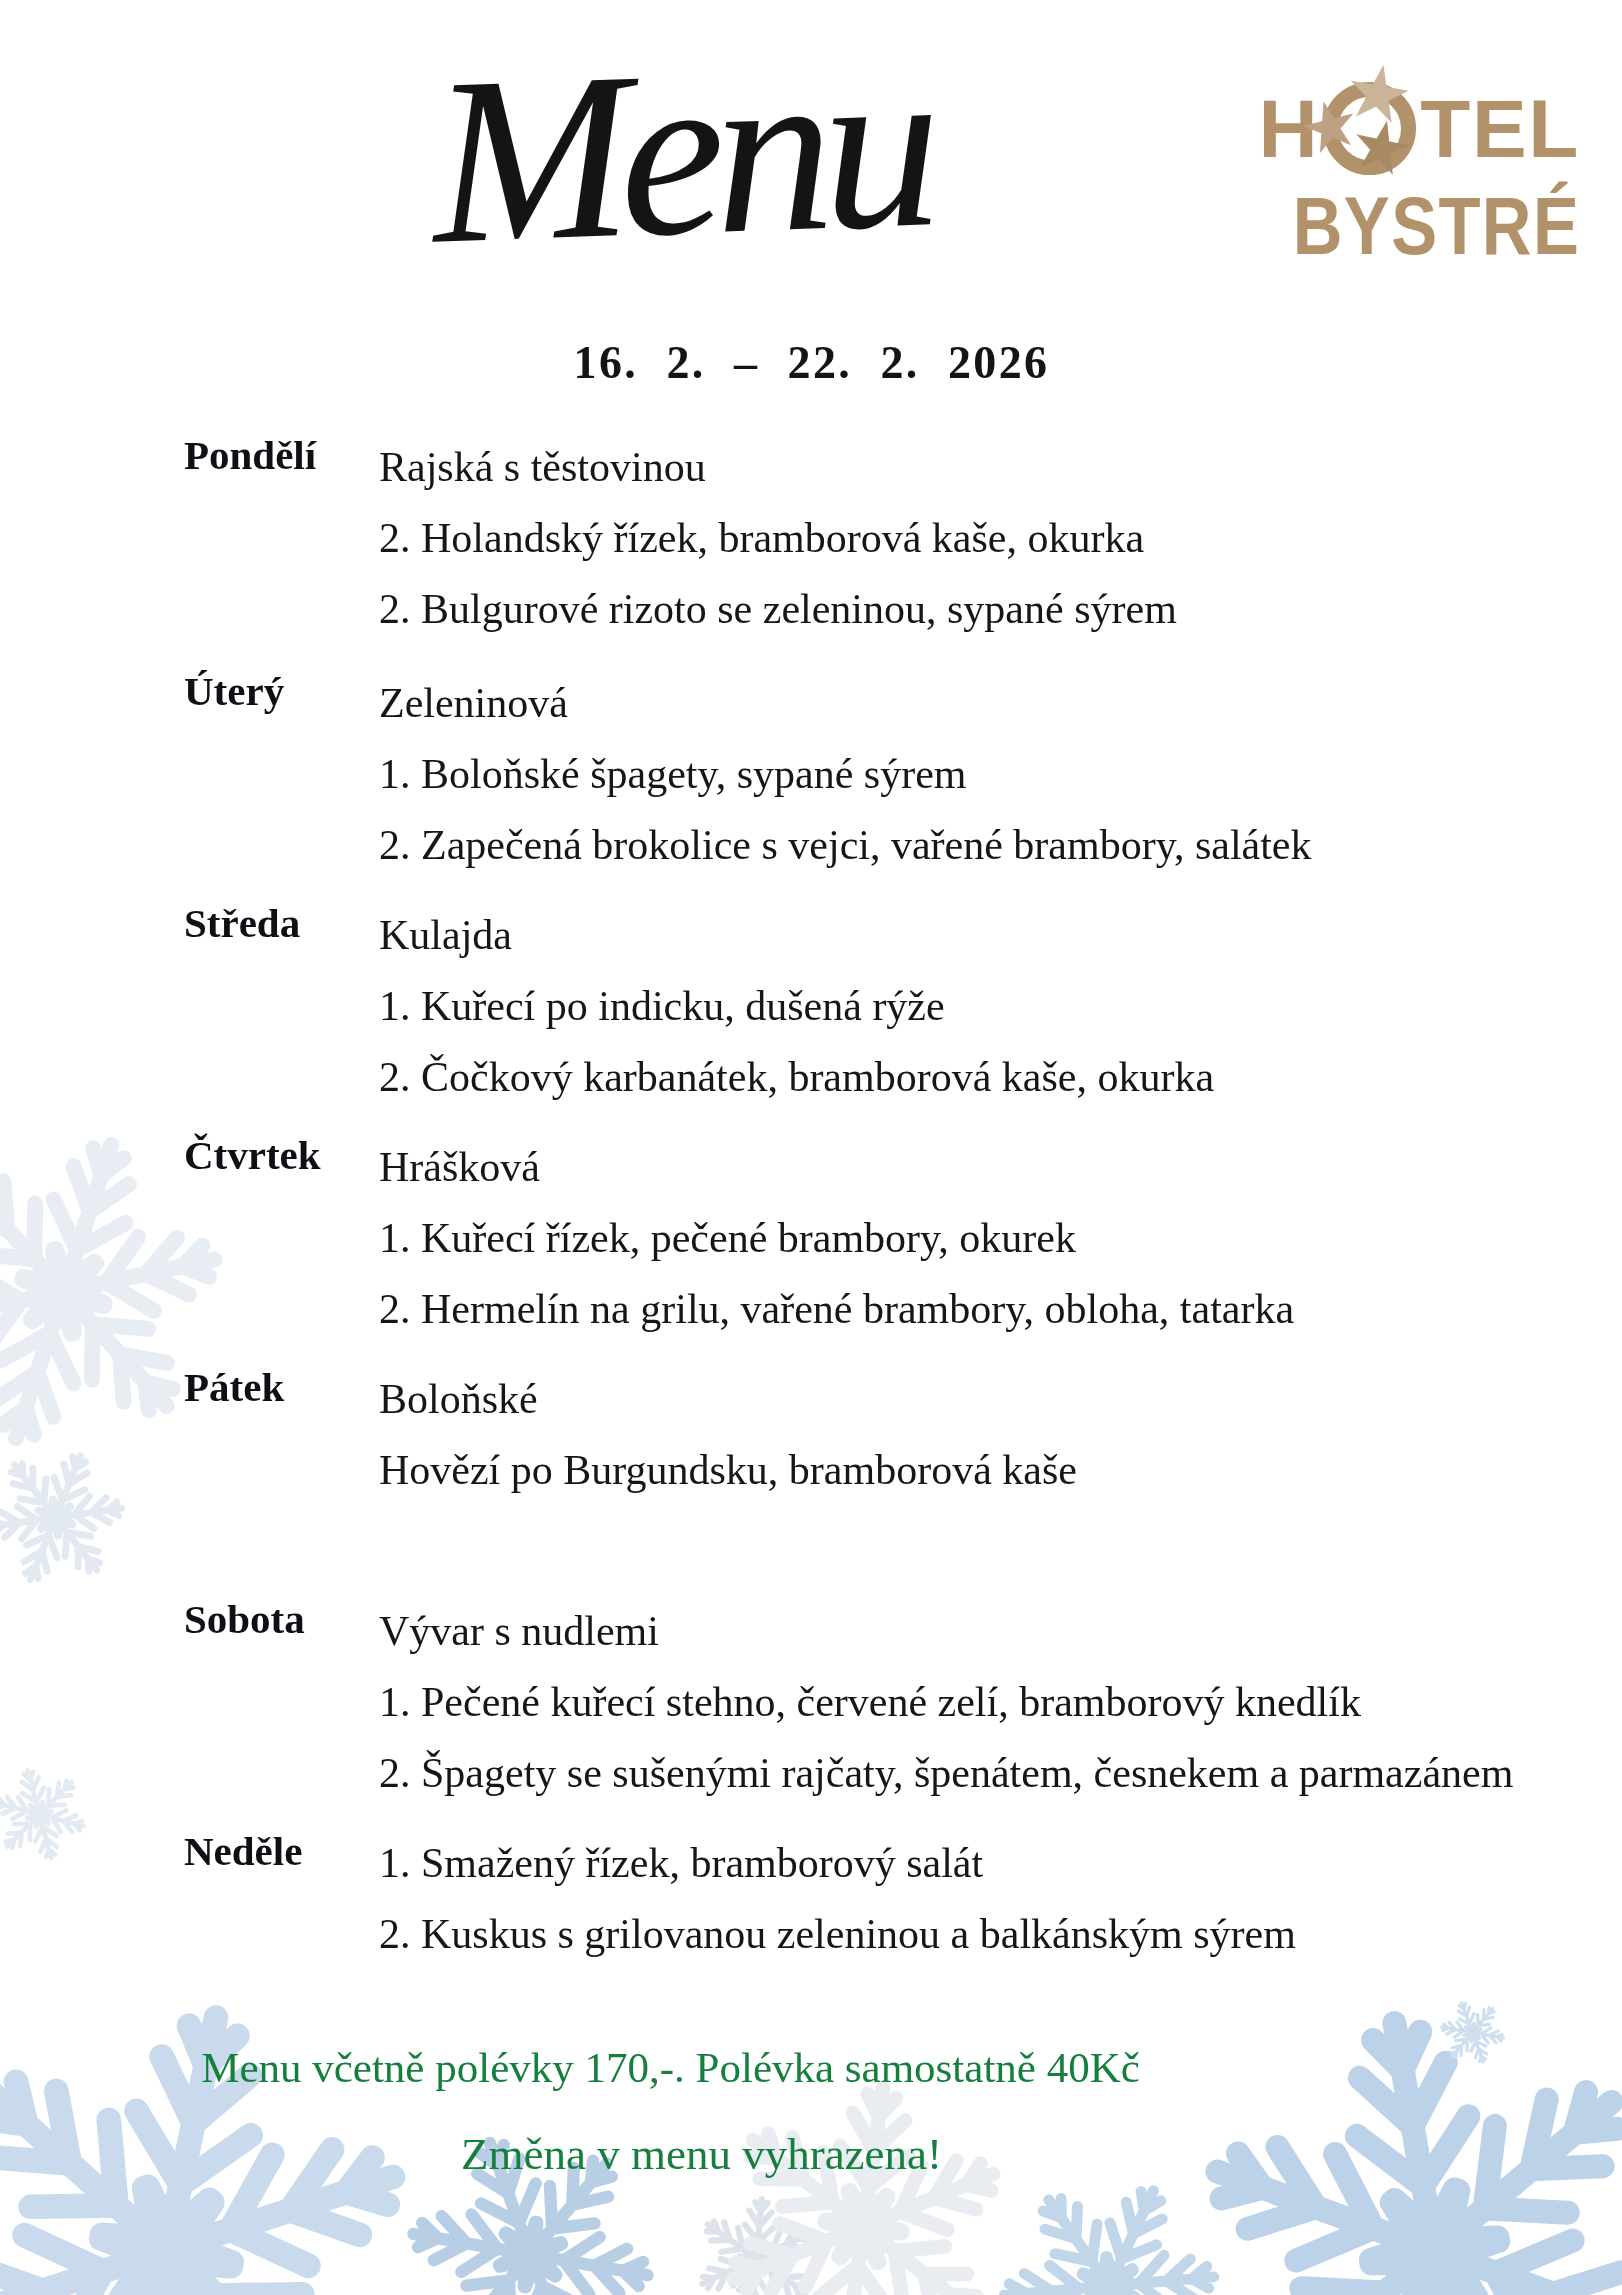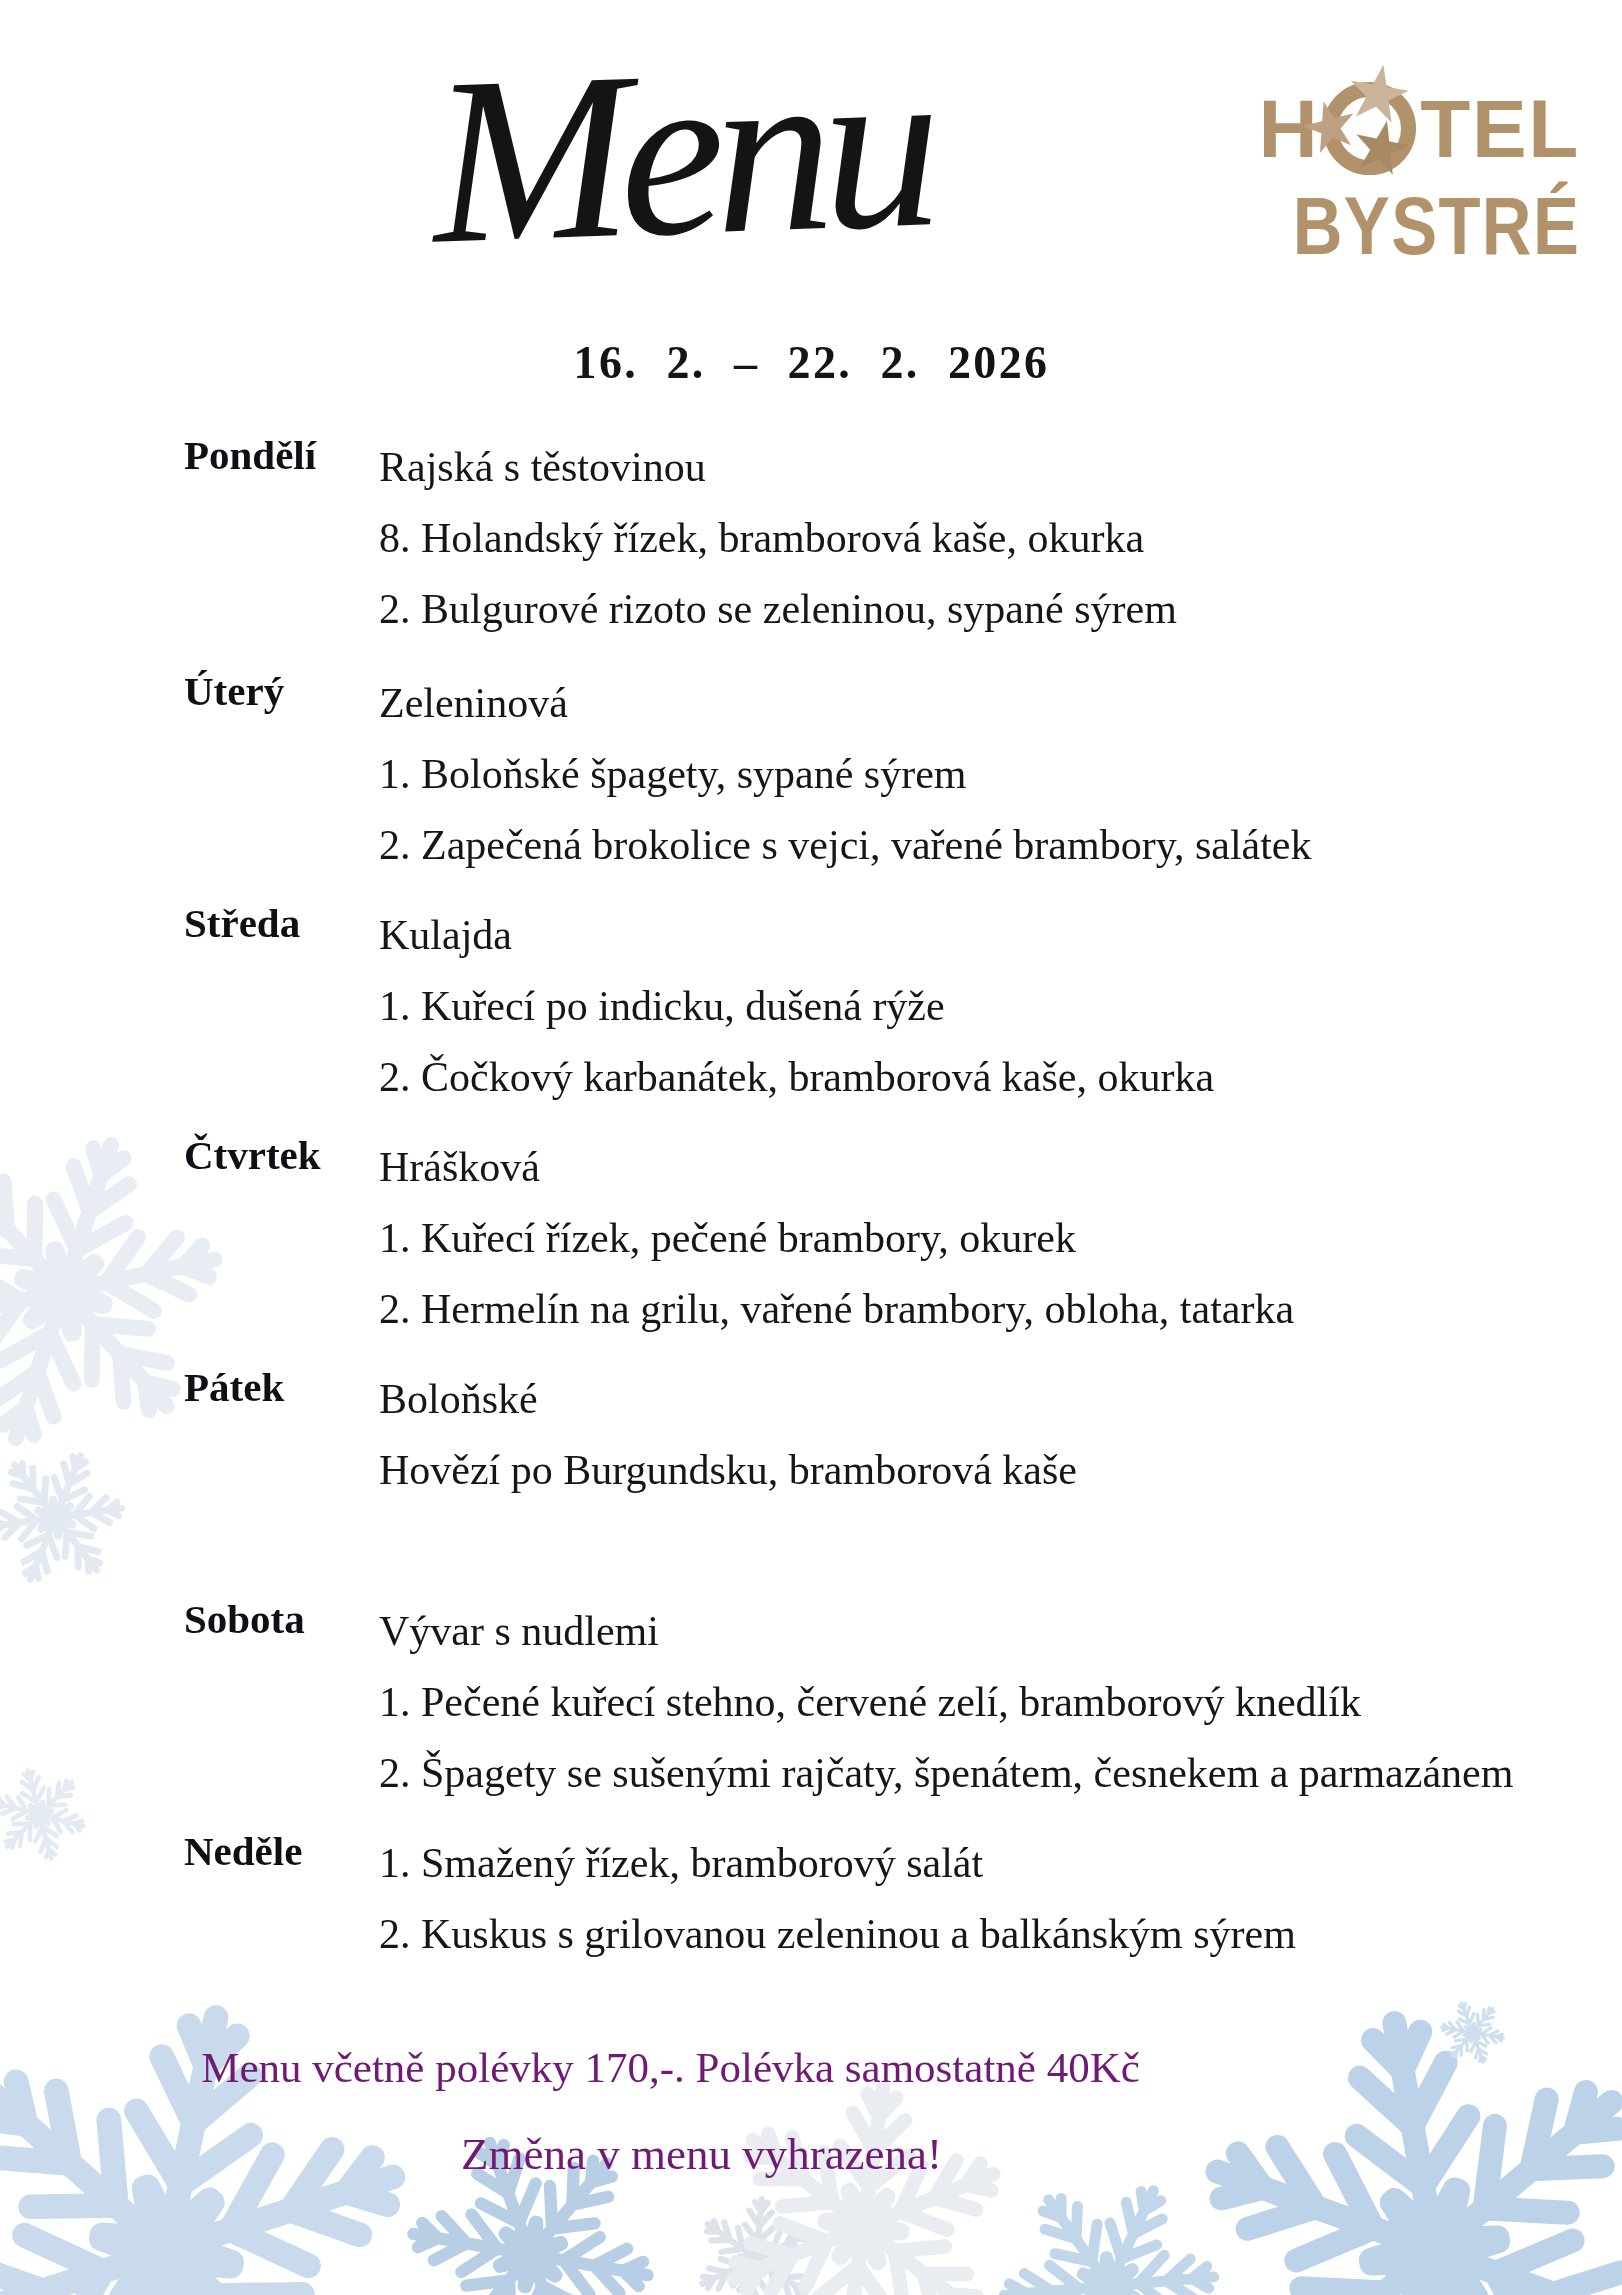--- a/index.html
+++ b/index.html
@@ -57,21 +57,21 @@
   .day-dishes {
     position:absolute; left:379px; top:0;
     font:400 42px/59px "Liberation Serif", serif; color:#161616;
     white-space:nowrap;
   }
   .menu-line { height:59px;margin-top:12px; }
 
   
   .footer-line {
     position:absolute; left:0; width:1341px; z-index:2; text-align:center;
-    color:#701a75; font-family:"Liberation Serif", serif;
+    color:#15803d; font-family:"Liberation Serif", serif;
   }
   .footer-price  { top:2038px; font-size:43px; line-height:59px; }
   .footer-change { top:2125px; font-size:45px; line-height:59px;padding-left:31px; }
 </style>
 </head>
 <body>
 
 <div class="page" id="page">
 
   <svg width="0" height="0" style="position:absolute" aria-hidden="true">
@@ -137,21 +137,21 @@
   <div class="script-title">Menu</div>
   <div class="date-line">16. 2. – 22. 2. 2026</div>
 
   <div class="footer-line footer-price">Menu včetně polévky 170,-. Polévka samostatně 40Kč</div>
   <div class="footer-line footer-change">Změna v menu vyhrazena!</div>
 
     <div class="day-row" style="top: 426px;">
       <div class="day-label">Pondělí</div>
       <div class="day-dishes">
         <div class="menu-line">Rajská s těstovinou</div>
-        <div class="menu-line">8. Holandský řízek, bramborová kaše, okurka</div>
+        <div class="menu-line">2. Holandský řízek, bramborová kaše, okurka</div>
         <div class="menu-line">2. Bulgurové rizoto se zeleninou, sypané sýrem</div>
       </div>
     </div>
 
     <div class="day-row" style="top: 662px;">
       <div class="day-label">Úterý</div>
       <div class="day-dishes">
         <div class="menu-line">Zeleninová</div>
         <div class="menu-line">1. Boloňské špagety, sypané sýrem</div>
         <div class="menu-line">2. Zapečená brokolice s vejci, vařené brambory, salátek</div>

